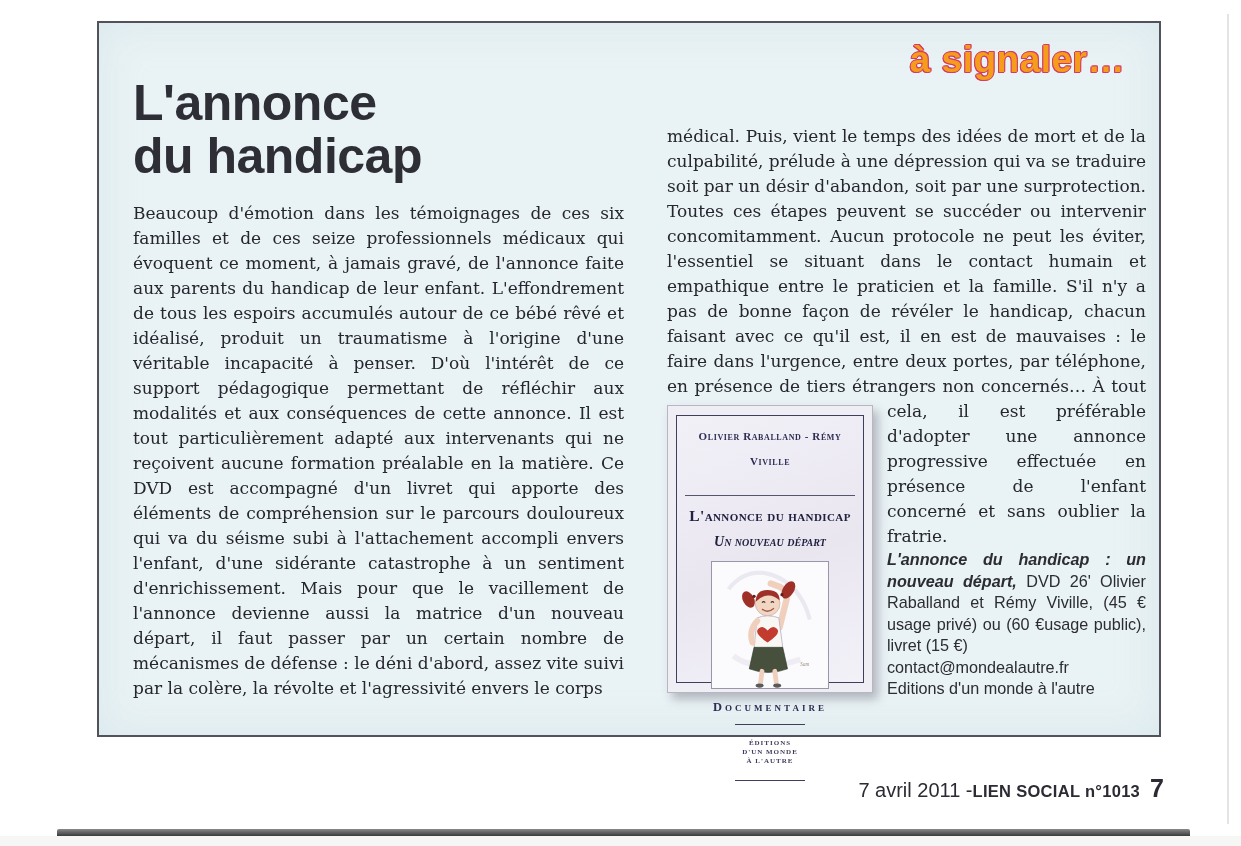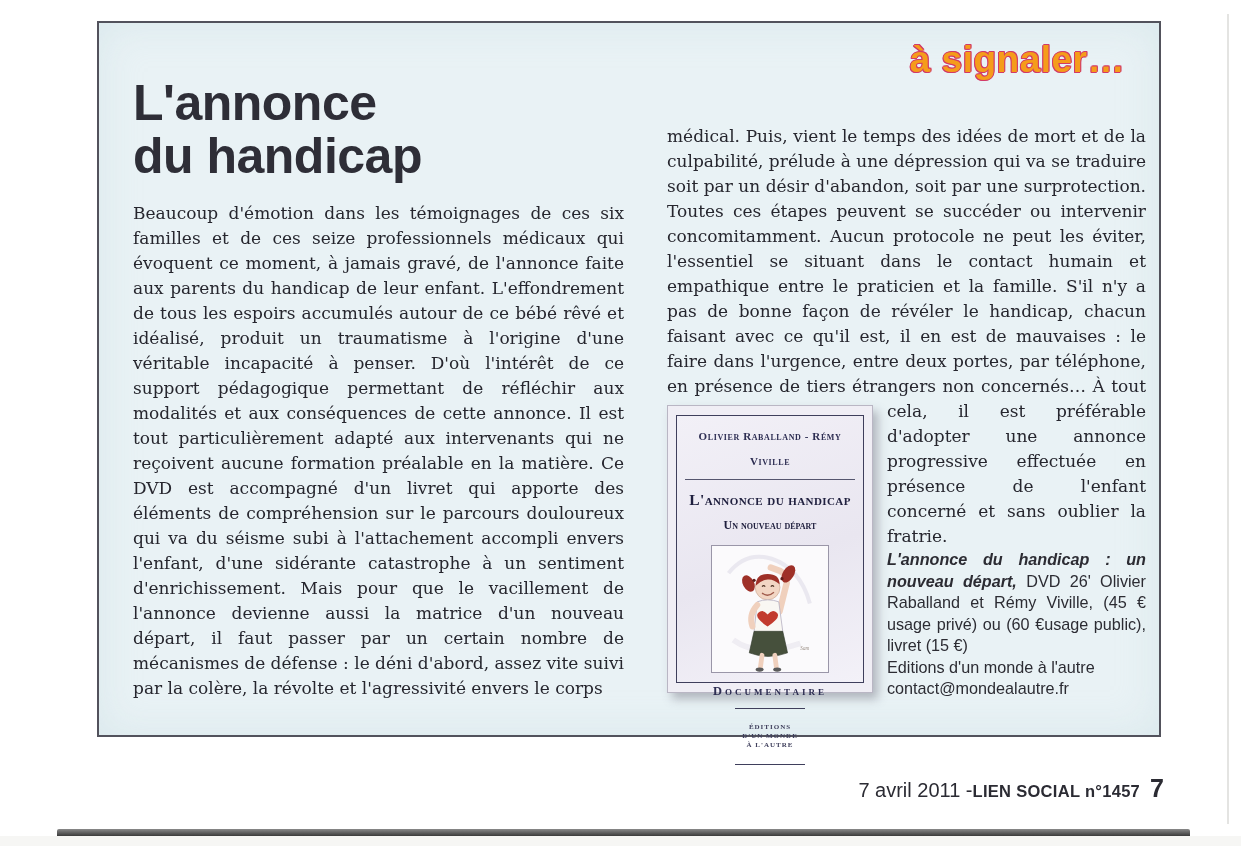--- a/index.html
+++ b/index.html
@@ -51,28 +51,28 @@
     width:100%; height:100%;
     border:1.5px solid #3f3f5c;
     background:linear-gradient(160deg,#f2f0f7 0%, #e9e6f0 55%, #f3f1f8 100%);
     padding:8px 6px 6px 6px;
     text-align:center;
     font-family:"Liberation Serif", serif;
   }
   .dvd-authors {
     font-size:11px; font-weight:bold; font-variant:small-caps;
     letter-spacing:0.6px; color:#2d2d52;
-    padding-bottom:5px; border-bottom:1px solid #55556e; margin:0 2px;
+    padding-bottom:21px; border-bottom:1px solid #55556e; margin:0 2px;
   }
   .dvd-title {
     margin-top:7px; font-size:15.5px; font-weight:bold;
     font-variant:small-caps; letter-spacing:0.4px; color:#20203f;
   }
   .dvd-subtitle {
-    font-size:12px; font-weight:bold; 
+    font-size:14px; font-weight:bold; font-style:italic;
     font-variant:small-caps; color:#20203f; margin-top:1px;
   }
   .dvd-art {
     width:118px; height:128px; margin:7px auto 6px auto;
     background:#fbfafc; border:1px solid #9a96a8;
   }
   .dvd-genre {
     font-size:12.5px; font-weight:bold; font-variant:small-caps;
     letter-spacing:3px; color:#2d2d52;
   }
@@ -172,28 +172,28 @@
 à l'autre</span>
           </span>
         </span>
         <span>cela, il est préférable d'adopter une annonce progressive effectuée en présence de l'enfant concerné et sans oublier la fratrie.</span>
       </p>
 
       <div class="caption">
         <p class="cap-just">
           <span class="caption-lead">L'annonce du handicap : un nouveau départ,</span><span> DVD 26' Olivier Raballand et Rémy Viville, (45 € usage privé) ou (60 €usage public), livret (15 €)</span>
         </p>
+        <div class="caption-line">contact@mondealautre.fr</div>
         <div class="caption-line">Editions d'un monde à l'autre</div>
-        <div class="caption-line">contact@mondealautre.fr</div>
       </div>
     </div>
 
   </div>
 
   <div class="footer">
     <span class="footer-date">7 avril 2011 - </span>
-    <span class="footer-mag">LIEN SOCIAL n°1457</span>
+    <span class="footer-mag">LIEN SOCIAL n°1013</span>
     <span class="footer-page">7</span>
   </div>
 
   <div class="bottom-strip"></div>
   <div class="edge-right-line"></div>
 </div>
 
 </body></html>

